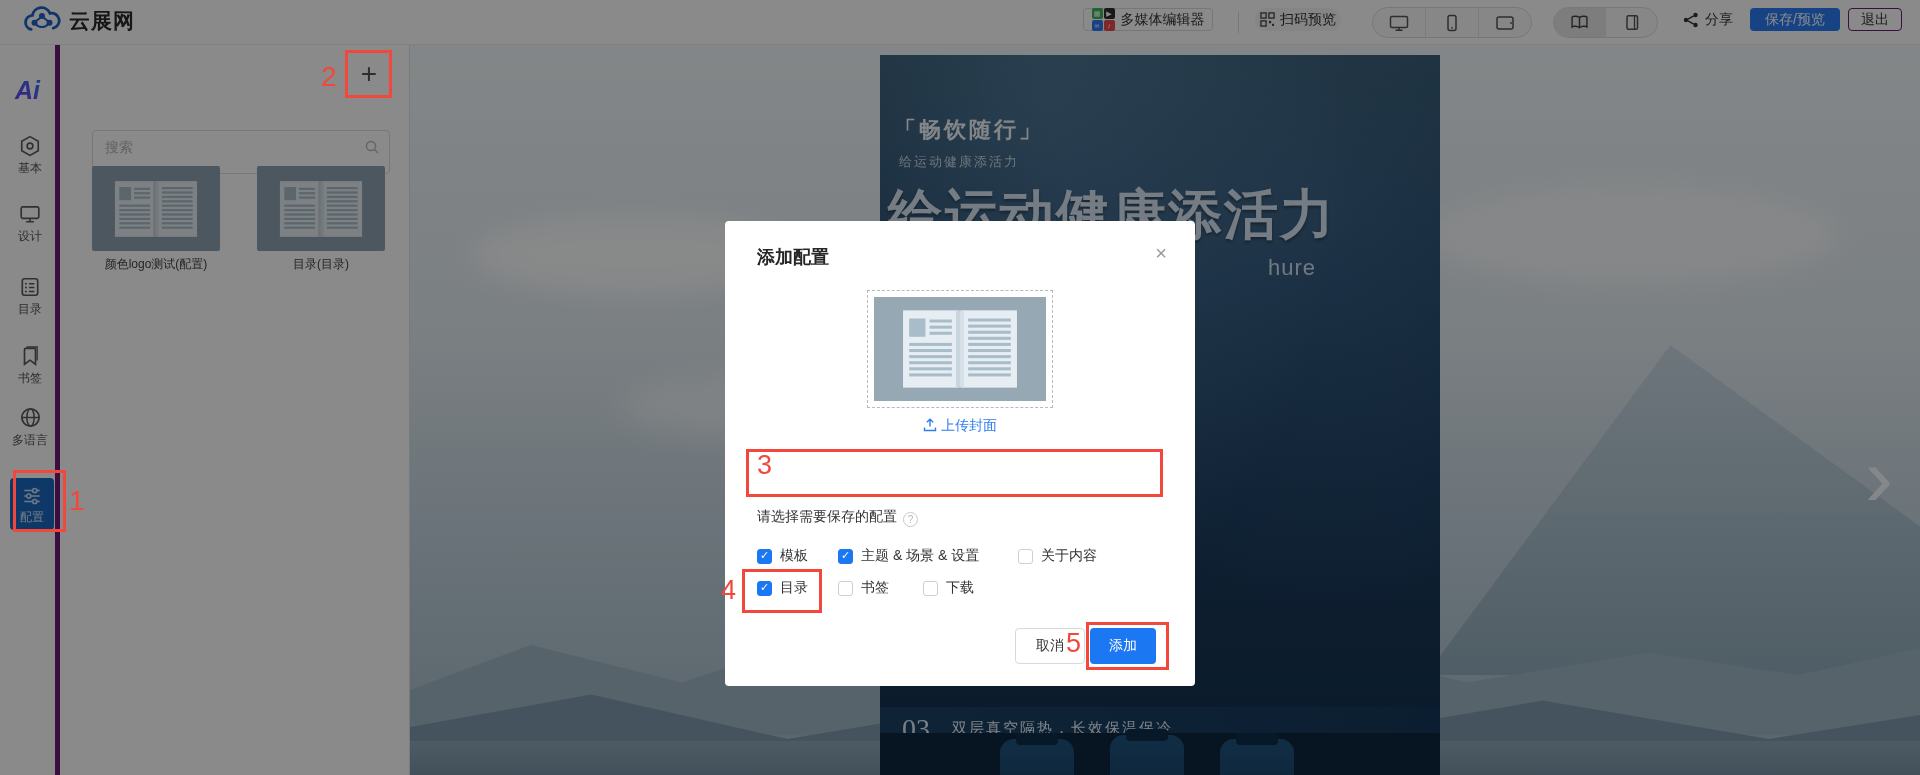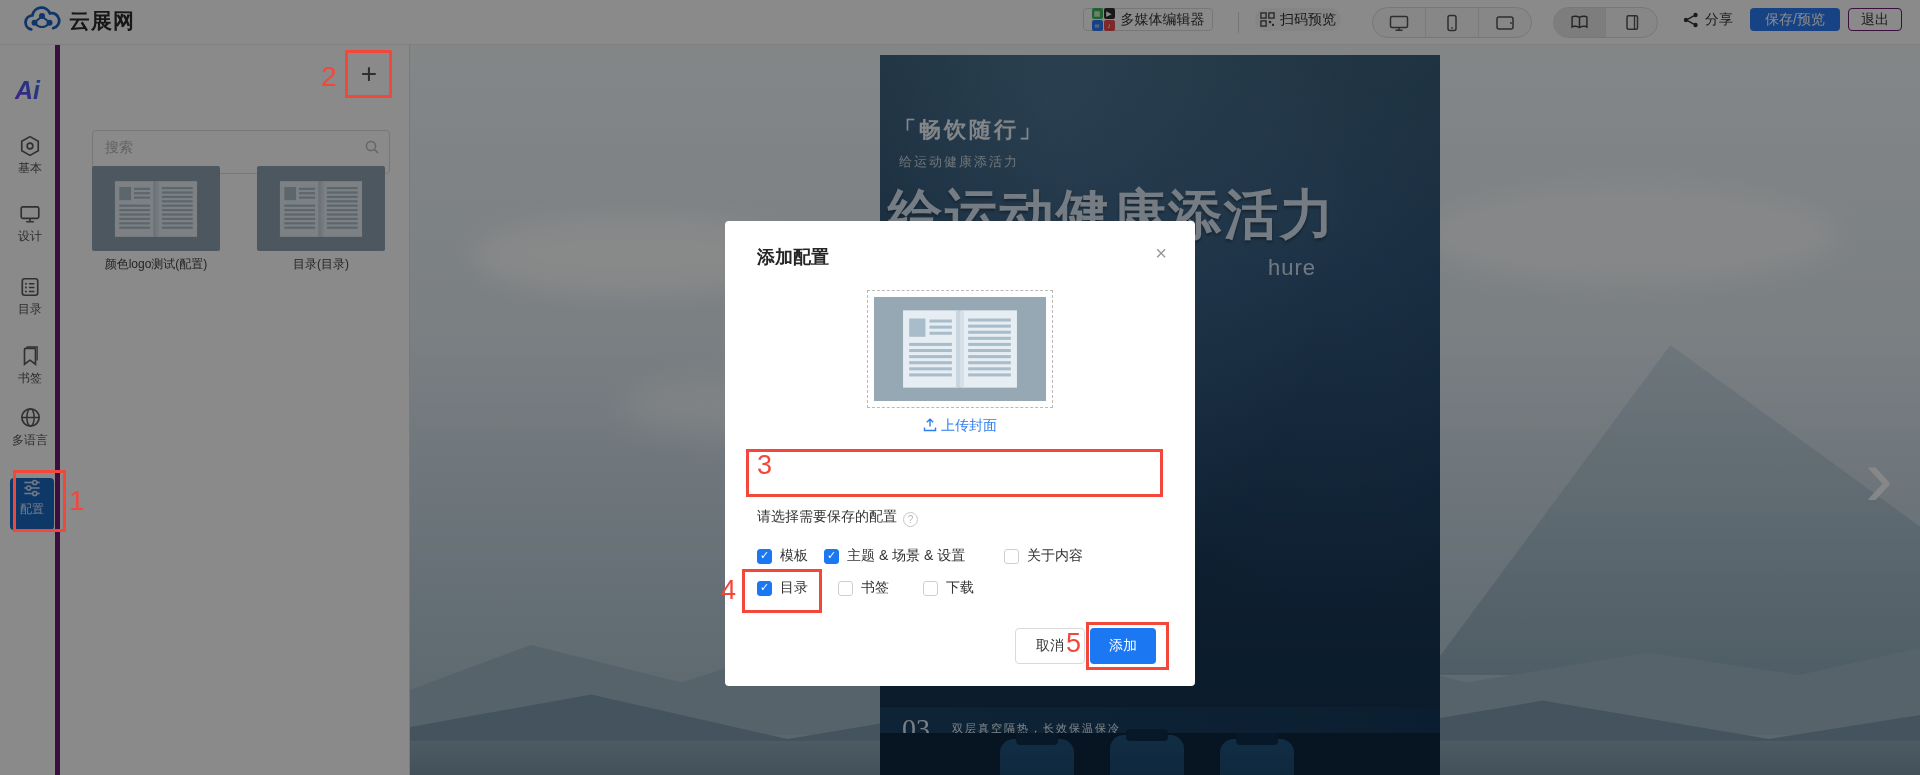--- a/index.html
+++ b/index.html
@@ -28,21 +28,21 @@
          background:radial-gradient(ellipse at 30% 6%,rgba(130,180,215,.35),transparent 55%),
                     radial-gradient(ellipse at 80% 22%,rgba(110,160,200,.25),transparent 50%);}
   .tagline{position:absolute;left:14px;top:60px;font-size:22px;font-weight:bold;color:#F2F7FB;letter-spacing:3px;}
   .subtitle{position:absolute;left:19px;top:98px;font-size:13px;color:rgba(255,255,255,.72);letter-spacing:2px;}
   .bigtitle{position:absolute;left:8px;top:124px;font-size:54px;font-weight:900;color:#D8E6F2;
             letter-spacing:2px;white-space:nowrap;text-shadow:0 2px 3px rgba(0,0,0,.35);}
   .entitle{position:absolute;left:388px;top:200px;font-size:22px;color:rgba(225,238,248,.9);letter-spacing:1px;}
   .band{position:absolute;left:0;right:0;top:652px;height:43px;
         background:linear-gradient(90deg,#1C4266,#16395B);display:flex;align-items:center;}
   .band .num{font-size:28px;color:#DFECF5;margin-left:22px;font-family:"Liberation Serif","DejaVu Serif",serif;}
-  .band .btext{font-size:11px;color:#EAF3FA;margin-left:22px;letter-spacing:2px;}
+  .band .btext{font-size:15px;color:#EAF3FA;margin-left:22px;letter-spacing:2px;}
   .bottles{position:absolute;left:0;right:0;top:678px;height:100px;background:#0E2840;}
   .bottle{position:absolute;top:6px;width:74px;height:90px;border-radius:14px 14px 0 0;
           background:linear-gradient(180deg,#215580,#133A5E);}
   .bottle::before{content:"";position:absolute;left:16px;top:-6px;width:42px;height:12px;border-radius:4px;background:#0D2E4C;}
   .next-arrow{position:absolute;left:1455px;top:390px;font-size:84px;color:rgba(255,255,255,.85);line-height:1;}
 
   
   .header{position:absolute;left:0;top:0;width:1920px;height:45px;background:#fff;border-bottom:1px solid #ececec;}
   .brand{position:absolute;left:22px;top:6px;display:flex;align-items:center;gap:7px;}
   .brand-name{font-size:21px;font-weight:bold;color:#2b2b2b;letter-spacing:1px;}
@@ -62,21 +62,21 @@
   .seg .cell.sel{background:#e7e7e7;}
   .share-btn{left:1683px;gap:6px;}
   .save-btn{left:1750px;width:90px;background:#2B7CF6;color:#fff;border-radius:4px;justify-content:center;}
   .exit-btn{left:1848px;width:54px;border:1px solid #701a75;border-radius:4px;justify-content:center;}
 
   
   .sidebar{position:absolute;left:0;top:45px;width:60px;height:730px;background:#fff;border-right:5px solid #701a75;}
   .side-logo{position:absolute;left:13px;top:30px;}
   .side-item{position:absolute;left:0;width:60px;text-align:center;color:#555;font-size:12px;}
   .side-item svg{display:block;margin:0 auto 3px auto;}
-  .side-item.active{left:10px;width:44px;height:52px;background:#1A68C0;border-radius:4px;color:#D6E6F8;padding-top:0;}
+  .side-item.active{left:10px;width:44px;height:52px;background:#1A68C0;border-radius:4px;color:#D6E6F8;padding-top:8px;}
 
   
   .panel{position:absolute;left:60px;top:45px;width:350px;height:730px;background:#fff;border-right:1px solid #e2e2e2;}
   .plus-btn{position:absolute;left:288px;top:8px;width:42px;height:42px;font-size:28px;color:#555;
             display:flex;align-items:center;justify-content:center;}
   .search-box{position:absolute;left:32px;top:52px;width:298px;height:44px;border:1px solid #ddd;border-radius:4px;background:#fff;margin-top:33px;}
   .search-box input{position:absolute;left:10px;top:0;width:250px;height:32px;border:none;outline:none;font-size:14px;color:#333;background:transparent;font-family:inherit;}
   .search-box input::placeholder{color:#b5b5b5;}
   .search-ic{position:absolute;right:9px;top:8px;}
   .thumb{position:absolute;top:121px;width:128px;height:85px;background:#8EA2B0;border-radius:2px;
@@ -376,21 +376,21 @@
         <path d="M7,1.2 V8.5 M3.8,4.2 L7,1.2 L10.2,4.2 M1.5,9.5 V12.5 H12.5 V9.5" fill="none" stroke="#2D7CF0" stroke-width="1.4"></path>
       </svg><span>上传封面</span>
     </div>
 
 
     <div class="m-section">
       <span>请选择需要保存的配置</span><span class="help">?</span>
     </div>
 
     <div class="cb-row cb-row1">
-      <label class="cb" style="width:67px">
+      <label class="cb" style="width:81px">
         <span class="box checked"></span>
         <span>模板</span>
       </label>
       <label class="cb" style="width:180px">
         <span class="box checked"></span>
         <span>主题 &amp; 场景 &amp; 设置</span>
       </label>
       <label class="cb">
         <span class="box"></span>
         <span>关于内容</span>

